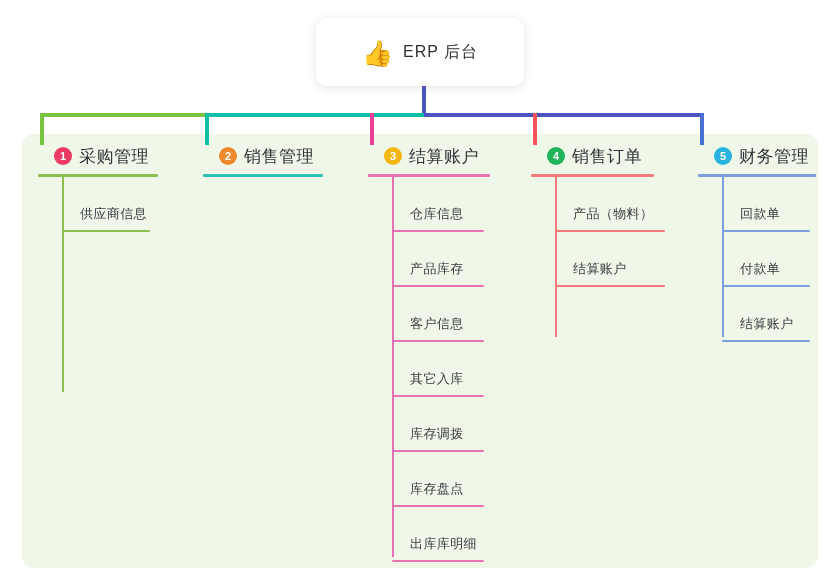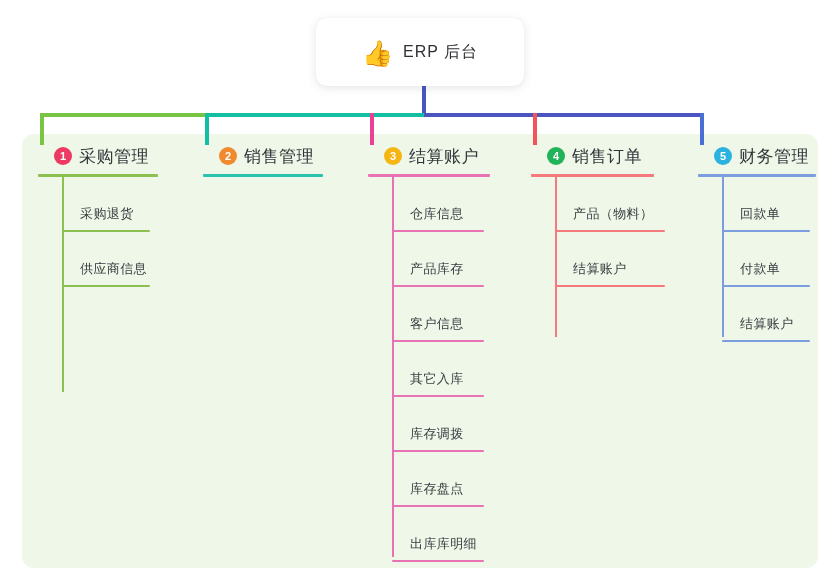--- a/index.html
+++ b/index.html
@@ -165,24 +165,20 @@
   <div id="columns">
       <div class="column" style="left: 38px; width: 150px;">
         <div class="col-head">
           <span class="badge" style="background: rgb(236, 58, 100);">1</span>
           <span class="col-title">采购管理</span>
         </div>
         <div class="col-rule" style="width: 120px; background: rgb(140, 193, 82);"></div>
         <div class="leaves">
           <div class="spine" style="height: 215px; background: rgb(140, 193, 82);"></div>
           <div class="leaf">
-            <span class="leaf-text">采购退货</span>
-            <div class="leaf-rule" style="width: 88px; background: rgb(140, 193, 82);"></div>
-          </div>
-          <div class="leaf">
             <span class="leaf-text">供应商信息</span>
             <div class="leaf-rule" style="width: 88px; background: rgb(140, 193, 82);"></div>
           </div>
         </div>
       </div>
       <div class="column" style="left: 203px; width: 150px;">
         <div class="col-head">
           <span class="badge" style="background: rgb(240, 138, 46);">2</span>
           <span class="col-title">销售管理</span>
         </div>

